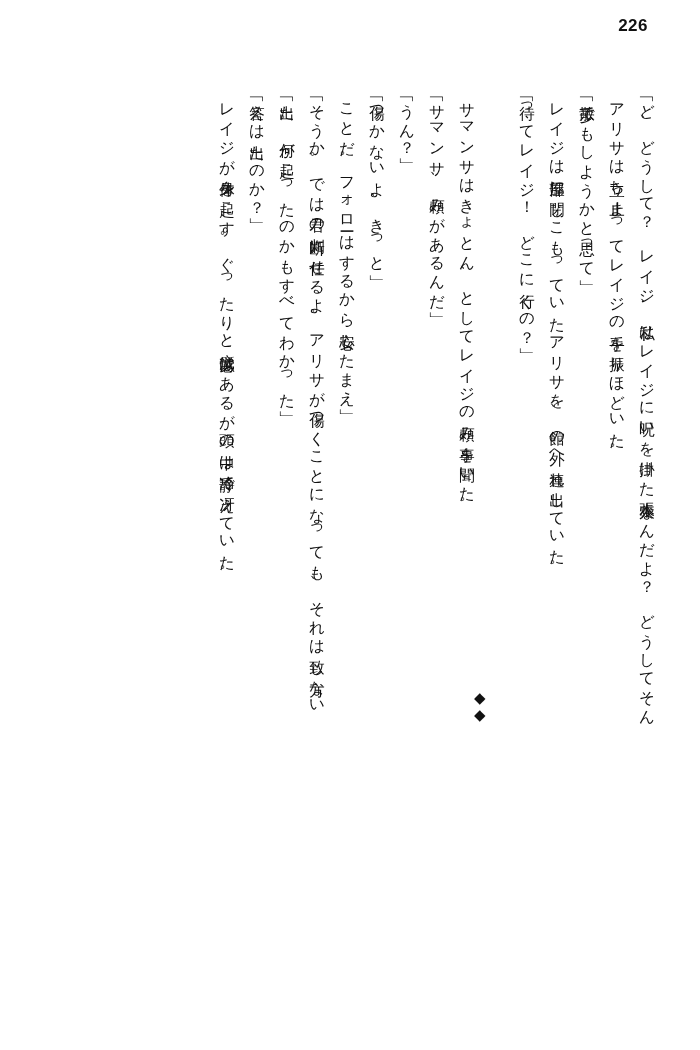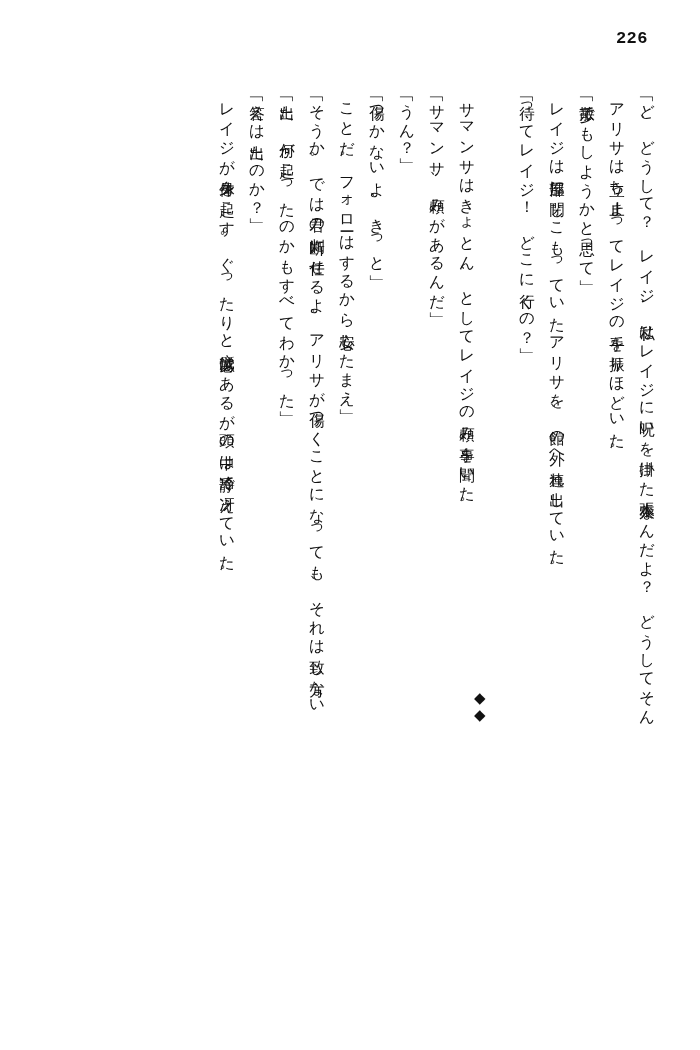--- a/index.html
+++ b/index.html
@@ -18,26 +18,26 @@
   #page {
     position: relative;
     width: 700px;
     height: 1050px;
     background: #ffffff;
   }
 
   
   #page-number {
     position: absolute;
-    top: 29px;
+    top: 16px;
     right: 52px;
     font-size: 17px;
     font-weight: bold;
     letter-spacing: 0.5px;
-    font-family: Liberation Mono, monospace;
+    font-family: Liberation Sans, sans-serif;
     color: #111111;
     margin-left: 16px;
   }
 
   
   #text-block {
     position: absolute;
     top: 92px;
     right: 46px;
     left: 46px;

